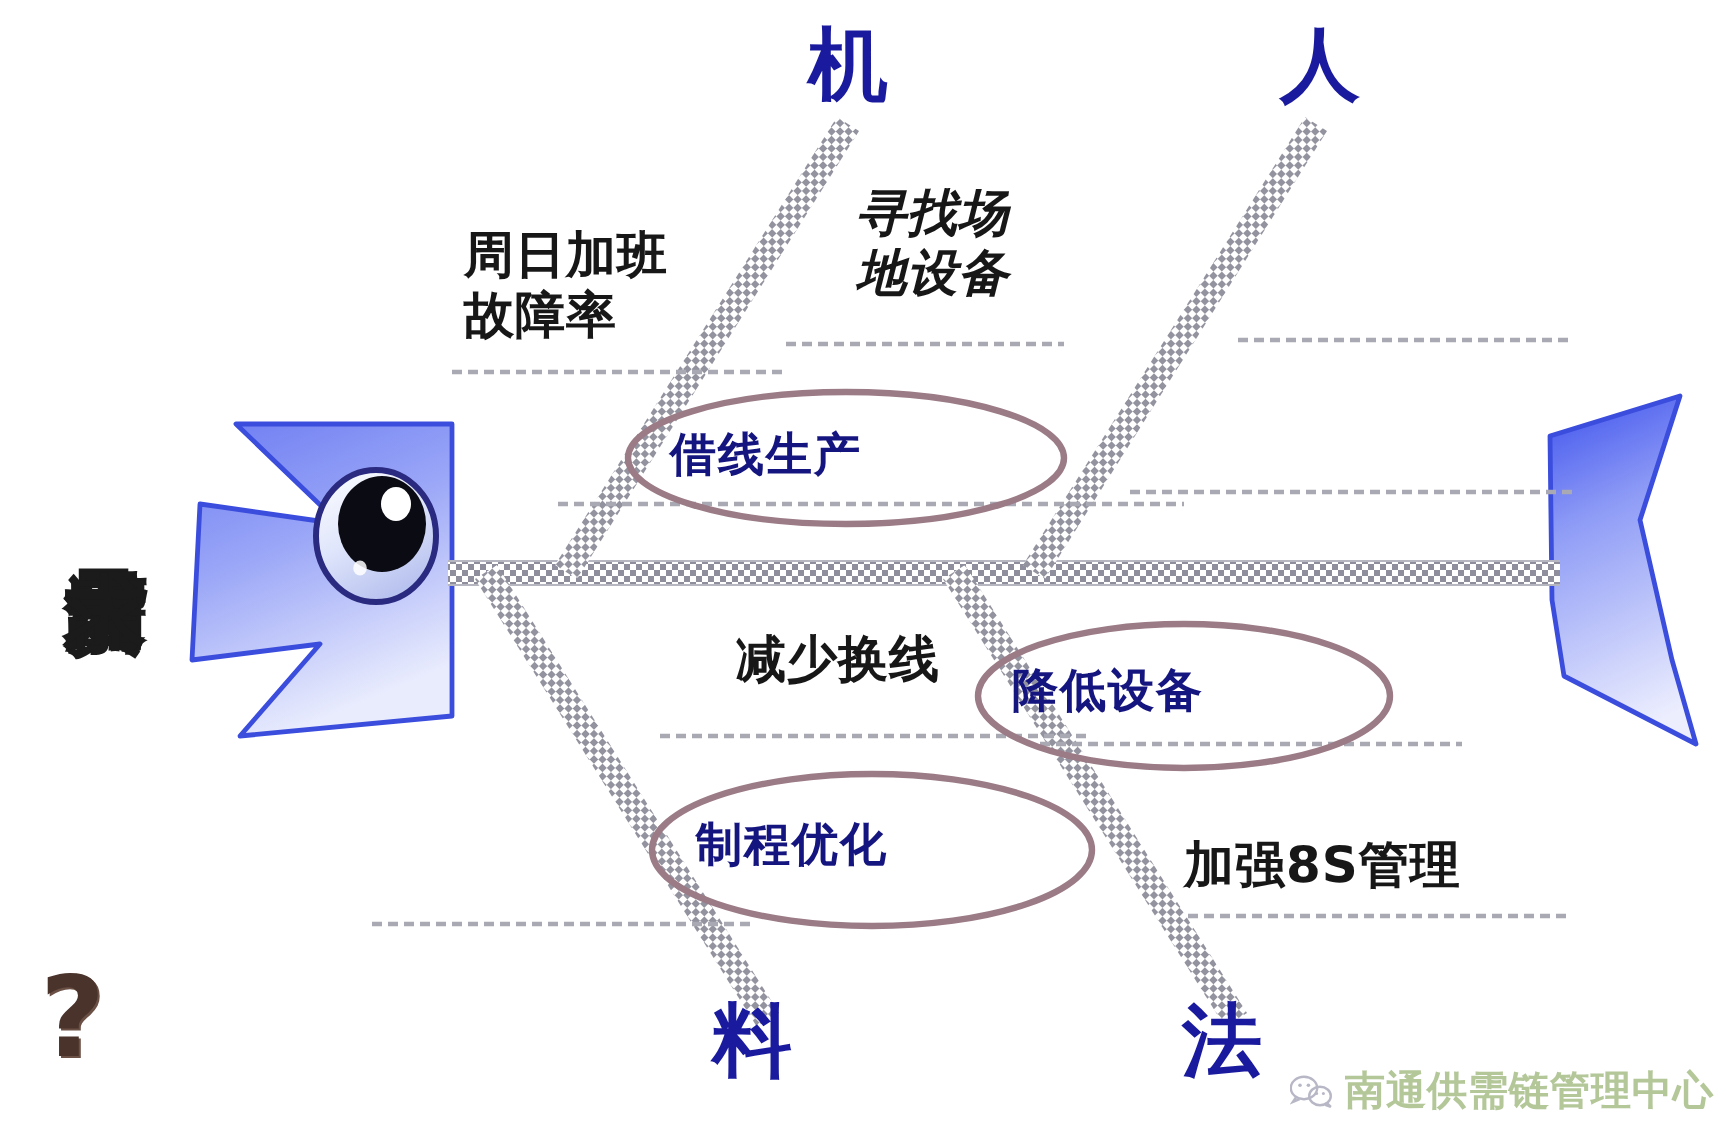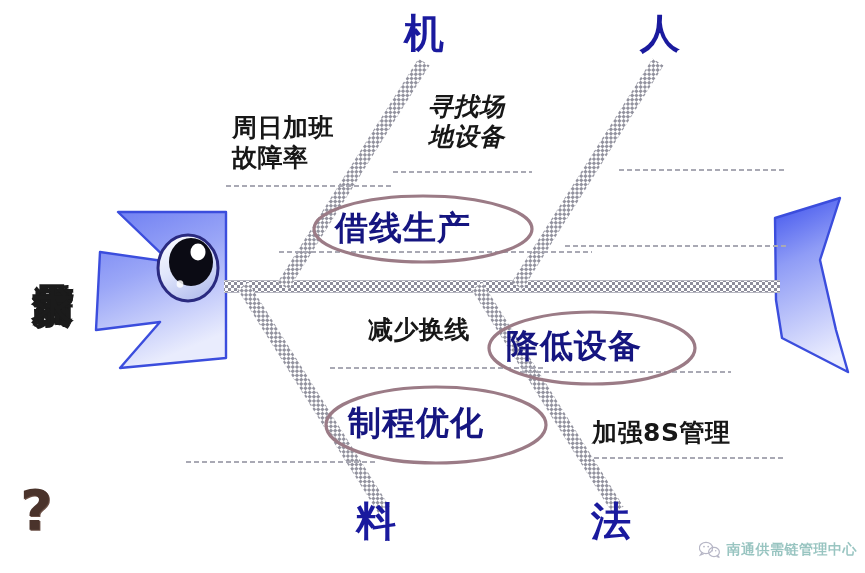--- a/index.html
+++ b/index.html
@@ -56,37 +56,37 @@
     color:#1a1a9e;
     font-weight:700;
     font-size:40px;
     line-height:42px;
     white-space:pre;
   }
   .keycause{
     position:absolute;
     color:#151580;
     font-weight:700;
-    font-size:33px;
+    font-size:23px;
     line-height:36px;
     white-space:pre;
     letter-spacing:1px;
   }
 
   
   .wm{
     position:absolute;
     right:8px;bottom:14px;
     display:flex;align-items:center;gap:6px;
     opacity:.42;
   }
   .wm-text{
-    font-size:14px;
-    font-weight:700;
-    color:#0f766e;
+    font-size:20px;
+    font-weight:700;
+    color:#4d7c0f;
     white-space:nowrap;
     letter-spacing:0.5px;
     font-family:Liberation Mono, monospace;
   }
 </style>
 </head>
 <body>
 
 <div id="stage">
 

